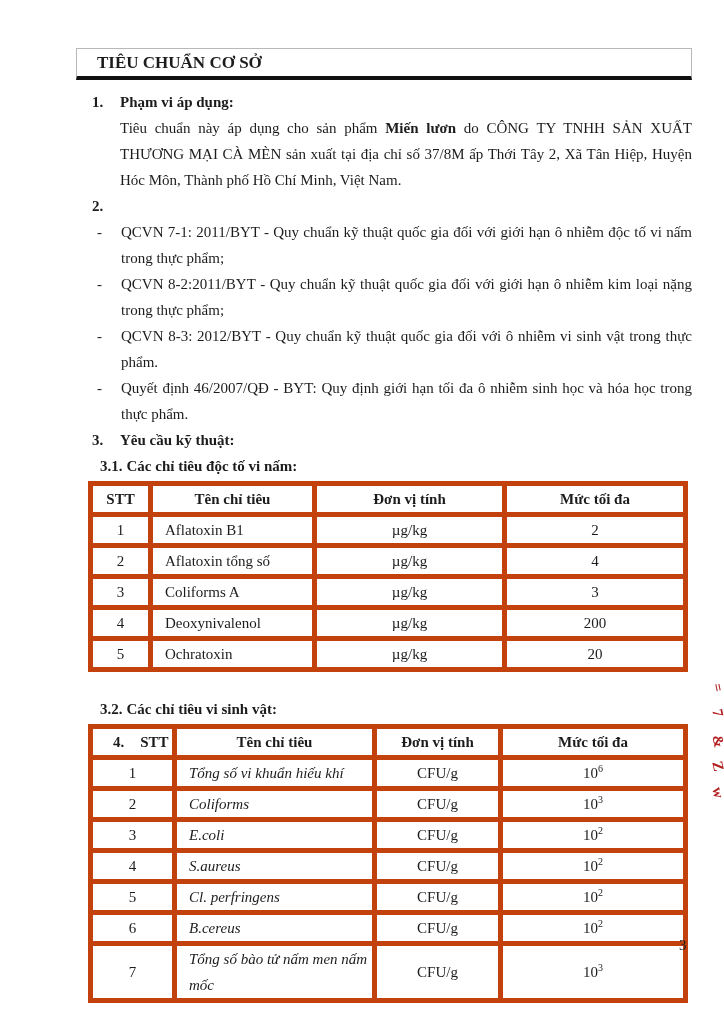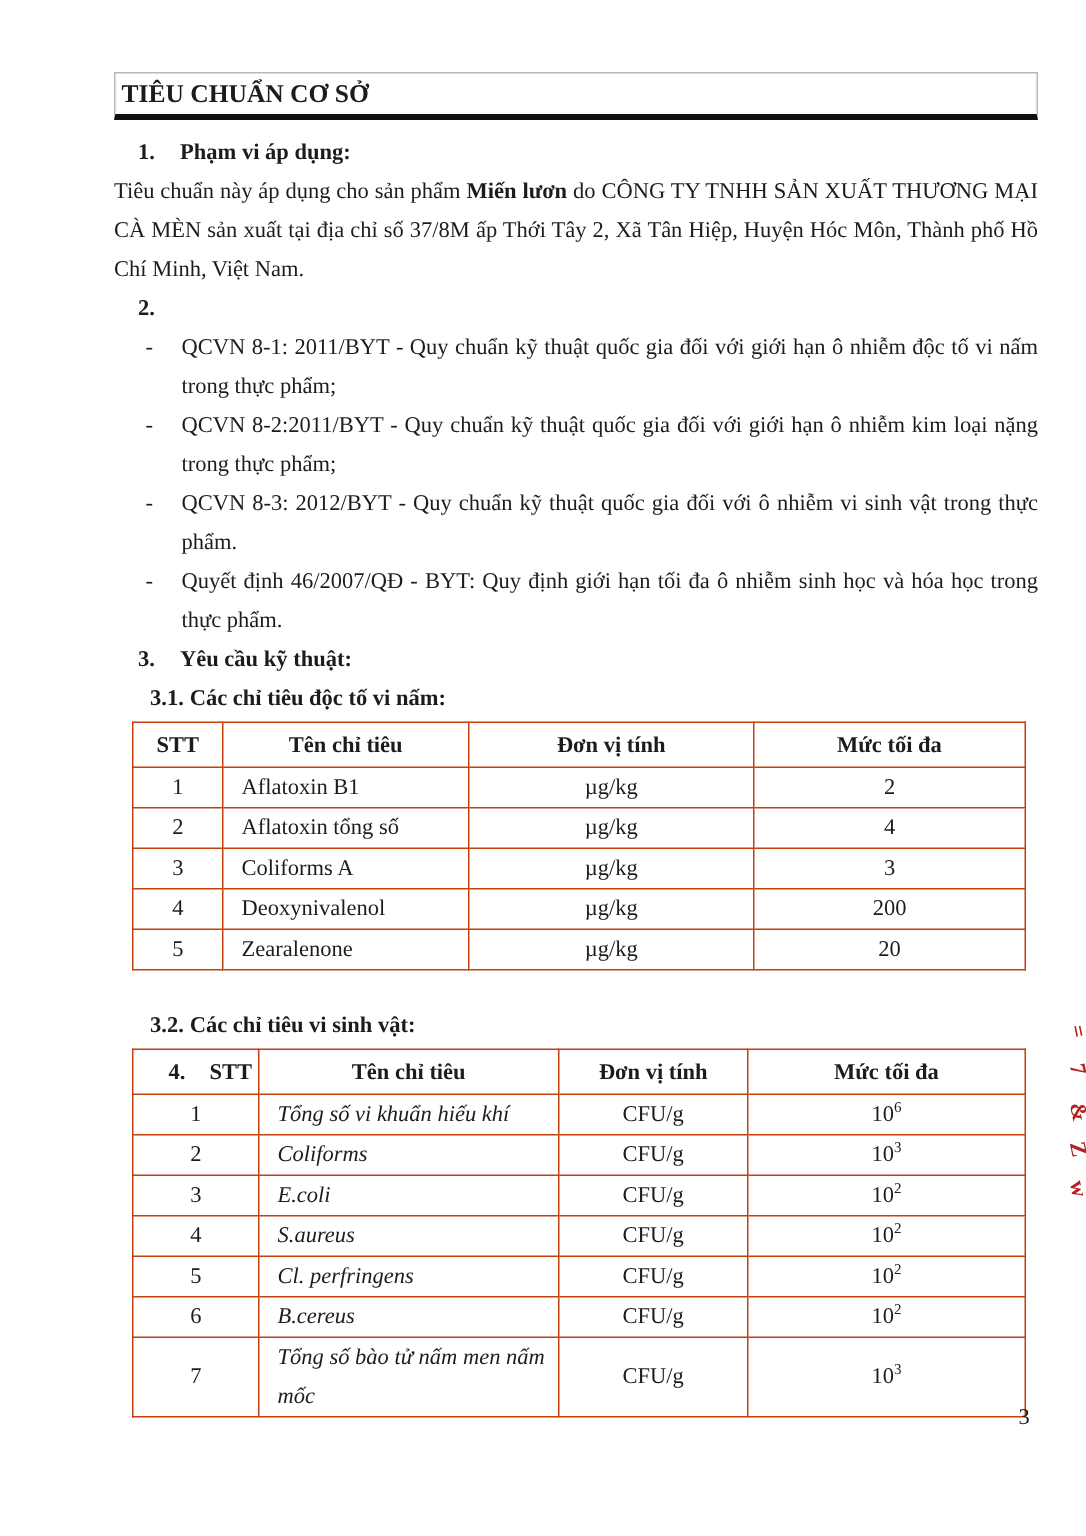--- a/index.html
+++ b/index.html
@@ -15,49 +15,50 @@
     font-size:15px;
     line-height:26px;
   }
   .content { position:absolute; left:76px; top:48px; width:616px; }
 
   
   .doc-header {
     display:flex; justify-content:space-between; align-items:flex-end;
     border:1px solid #b8b8b8;
     border-bottom:4px solid #101010;
-    padding:3px 6px 2px 4px;
+    padding:3px 6px 2px 20px;
     font-weight:bold; font-size:17px; line-height:22px;
   }
 
   
   .sec { display:flex; font-weight:bold; }
   .sec .num { width:28px; margin-left:16px; flex:none; }
   .subsec { font-weight:bold; margin-left:24px; }
   .subsec .subnum { margin-right:4px; }
 
   
   .para {
+    margin-left:44px;
     text-align:justify;
   }
   .para .b { font-weight:bold; }
 
   
   .ref-item { display:flex; }
   .ref-item .marker { width:24px; margin-left:21px; flex:none; }
   .ref-item .txt { flex:1; text-align:justify; }
 
   
   table {
     border-collapse:collapse;
     margin-left:12px;
     width:595px;
     table-layout:fixed;
   }
-  th, td { border:1px solid #c2410c; padding:0 4px; }
+  th, td { border:5px solid #c2410c; padding:0 4px; }
   th { font-weight:bold; text-align:center; height:30px; }
   td { height:27px; }
   td.c { text-align:center; }
   td.name { text-align:left; padding-left:12px; }
   .t2 td.name { font-style:italic; }
   sup { font-size:10px; line-height:0; }
   .t2-h1 { text-align:right; padding-left:20px; }
   .t2-h1 .stt-word { margin-left:16px; }
   .mt1 { margin-top:9px; }
   .gap-before-32 { margin-top:24px; }
@@ -90,21 +91,21 @@
     </div>
     <div class="para">
       <span>Tiêu chuẩn này áp dụng cho sản phẩm </span><span class="b">Miến lươn</span><span> do CÔNG TY TNHH SẢN XUẤT THƯƠNG MẠI CÀ MÈN sản xuất tại địa chỉ số 37/8M ấp Thới Tây 2, Xã Tân Hiệp, Huyện Hóc Môn, Thành phố Hồ Chí Minh, Việt Nam.</span>
     </div>
 
     <div class="sec">
       <span class="num">2.</span>
     </div>
     <div class="ref-item">
       <span class="marker">-</span>
-      <span class="txt">QCVN 8-1: 2011/BYT - Quy chuẩn kỹ thuật quốc gia đối với giới hạn ô nhiễm độc tố vi nấm trong thực phẩm;</span>
+      <span class="txt">QCVN 7-1: 2011/BYT - Quy chuẩn kỹ thuật quốc gia đối với giới hạn ô nhiễm độc tố vi nấm trong thực phẩm;</span>
     </div>
     <div class="ref-item">
       <span class="marker">-</span>
       <span class="txt">QCVN 8-2:2011/BYT - Quy chuẩn kỹ thuật quốc gia đối với giới hạn ô nhiễm kim loại nặng trong thực phẩm;</span>
     </div>
     <div class="ref-item">
       <span class="marker">-</span>
       <span class="txt">QCVN 8-3: 2012/BYT - Quy chuẩn kỹ thuật quốc gia đối với ô nhiễm vi sinh vật trong thực phẩm.</span>
     </div>
     <div class="ref-item">
@@ -154,21 +155,21 @@
         <td class="c">3</td>
       </tr>
       <tr>
         <td class="c">4</td>
         <td class="name">Deoxynivalenol</td>
         <td class="c">µg/kg</td>
         <td class="c">200</td>
       </tr>
       <tr>
         <td class="c">5</td>
-        <td class="name">Zearalenone</td>
+        <td class="name">Ochratoxin</td>
         <td class="c">µg/kg</td>
         <td class="c">20</td>
       </tr>
     </tbody>
       </table>
 
     <div class="subsec gap-before-32">
       <span class="subnum">3.2.</span><span>Các chỉ tiêu vi sinh vật:</span>
     </div>
 

